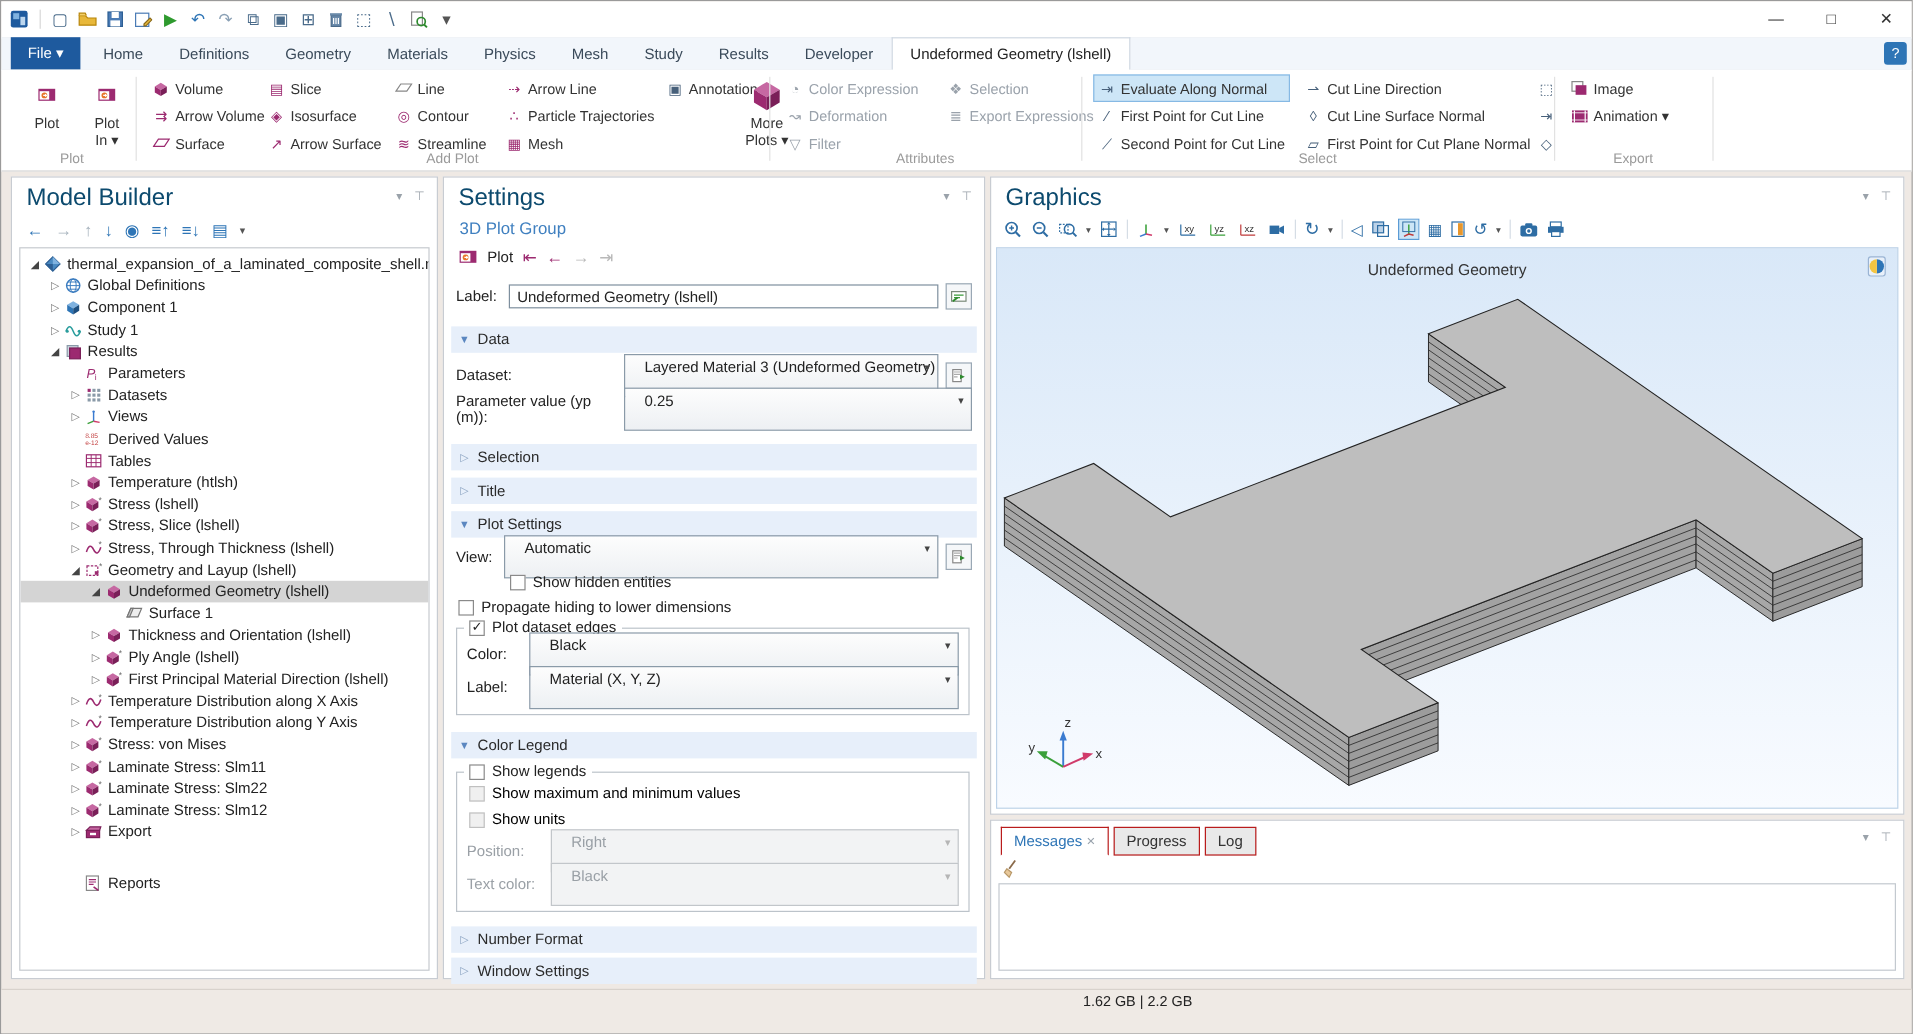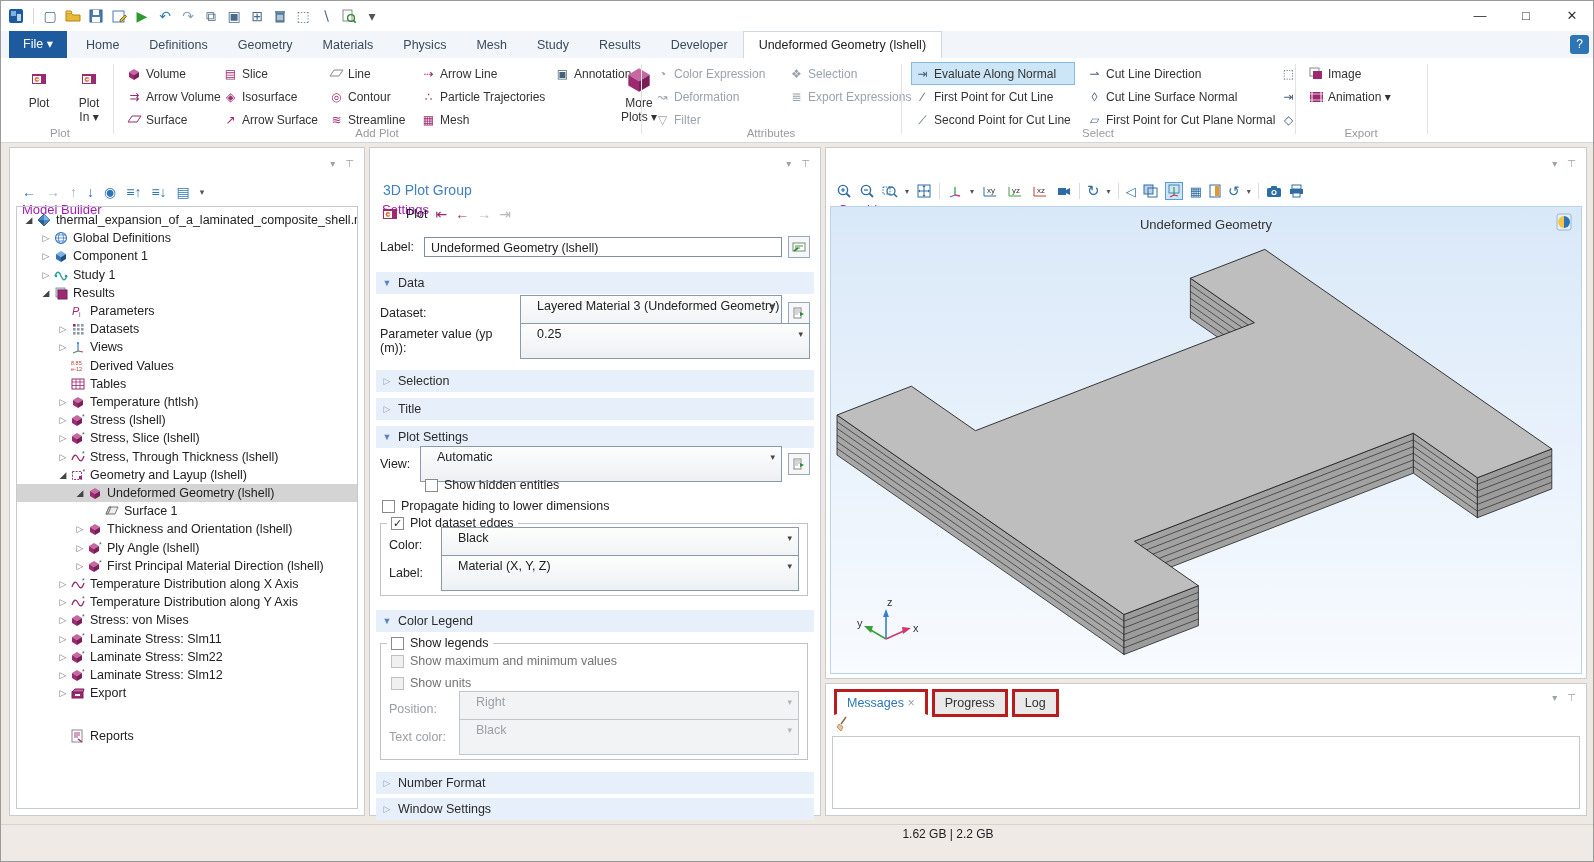--- a/index.html
+++ b/index.html
@@ -26,21 +26,21 @@
   .rsep{position:absolute;top:6px;width:1px;height:70px;background:#e2e2e2;}
   .rcol{position:absolute;top:4px;}
   .sbtn{height:21px;display:flex;align-items:center;gap:4px;font-size:12px;color:#333;white-space:nowrap;padding:0 3px;border:1px solid transparent;}
   .sbtn .gi{width:15px;text-align:center;font-size:12px;}
   .sbtn.dis{color:#9aa2ab;}
   .sbtn.hl{background:#cde6f7;border:1px solid #86b9e4;}
   .lbtn{position:absolute;top:4px;width:48px;text-align:center;font-size:12px;color:#333;}
   .lbtn .big{height:34px;display:flex;align-items:center;justify-content:center;}
   
   .panel{position:absolute;background:#fff;border:1px solid #c8ccd2;box-sizing:border-box;}
-  .ptitle{position:absolute;left:12px;top:6px;font-size:13px;color:#a21caf;margin-top:48px;}
+  .ptitle{position:absolute;left:12px;top:6px;font-size:20px;color:#0c4a6e;}
   .pctl{position:absolute;top:10px;right:10px;color:#9aa2aa;font-size:10px;display:flex;gap:10px;}
   .toolrow{position:absolute;display:flex;align-items:center;gap:10px;font-size:14px;color:#3a79b8;}
   
   #tree-box{position:absolute;left:6px;top:58px;right:6px;bottom:6px;border:1px solid #c6cacf;overflow:hidden;}
   .trow{position:absolute;left:0;right:0;height:18px;display:flex;align-items:center;font-size:12.5px;color:#222;white-space:nowrap;}
   .trow.sel{background:#d4d4d4;}
   .texp{width:12px;font-size:9px;color:#777;text-align:center;flex:none;}
   .ticon{width:16px;height:14px;flex:none;margin:0 3px 0 2px;}
   
   .srow{position:absolute;left:10px;right:10px;height:22px;display:flex;align-items:center;font-size:12.5px;color:#222;}
@@ -49,25 +49,25 @@
   .dd .car{position:absolute;right:6px;top:0;color:#444;font-size:9px;}
   .dd.dis{border-color:#c2c6ca;background:#f2f3f4;color:#9aa0a6;}
   .dd.dis .car{color:#b5b5b5;}
   .tinput{height:20px;border:1px solid #7e8f9e;background:#fff;font-size:12.5px;padding-left:6px;line-height:20px;box-sizing:border-box;color:#222;}
   .sidebtn{width:22px;height:22px;border:1px solid #9aa8b5;background:#f5f7f9;box-sizing:border-box;display:flex;align-items:center;justify-content:center;flex:none;}
   .sechdr{position:absolute;left:6px;right:6px;height:22px;background:#e7effa;display:flex;align-items:center;font-size:12.5px;color:#2a2a2a;}
   .sechdr .tri{width:22px;text-align:center;font-size:9px;color:#5b87c0;}
   .cbrow{position:absolute;display:flex;align-items:center;gap:6px;font-size:12.5px;color:#222;}
   .cb{width:13px;height:13px;border:1px solid #8a8a8a;background:#fff;box-sizing:border-box;font-size:11px;line-height:11px;text-align:center;color:#222;flex:none;}
   .cb.dis{border-color:#c0c0c0;background:#f0f0f0;}
-  .cbrow.dis{color:#737373;}
+  .cbrow.dis{color:#000000;}
   fieldset.fs{position:absolute;border:1px solid #bcc3ca;margin:0;padding:0;}
   fieldset.fs legend{font-size:12.5px;color:#222;display:flex;align-items:center;gap:6px;margin-left:6px;padding:0 4px;}
   
-  .mtab{display:inline-block;padding:0 10px;height:22px;line-height:22px;font-size:12.5px;color:#333;background:#e9e9e9;border:3px solid #b91c1c;margin-right:4px;}
+  .mtab{display:inline-block;padding:0 10px;height:22px;line-height:22px;font-size:12.5px;color:#333;background:#e9e9e9;border:1px solid #b91c1c;margin-right:4px;}
   .mtab.active{background:#fff;color:#2e75b6;border-bottom:1px solid #fff;}
   #statusbar{position:absolute;left:0;top:823px;width:1594px;height:39px;background:#efeae5;border-top:1px solid #d8d2cc;}
   #status-text{position:absolute;left:300px;top:2px;width:1294px;text-align:center;font-size:12px;color:#222;}
   svg{display:block;}
 </style>
 </head>
 <body>
 
 <div id="win">
 

